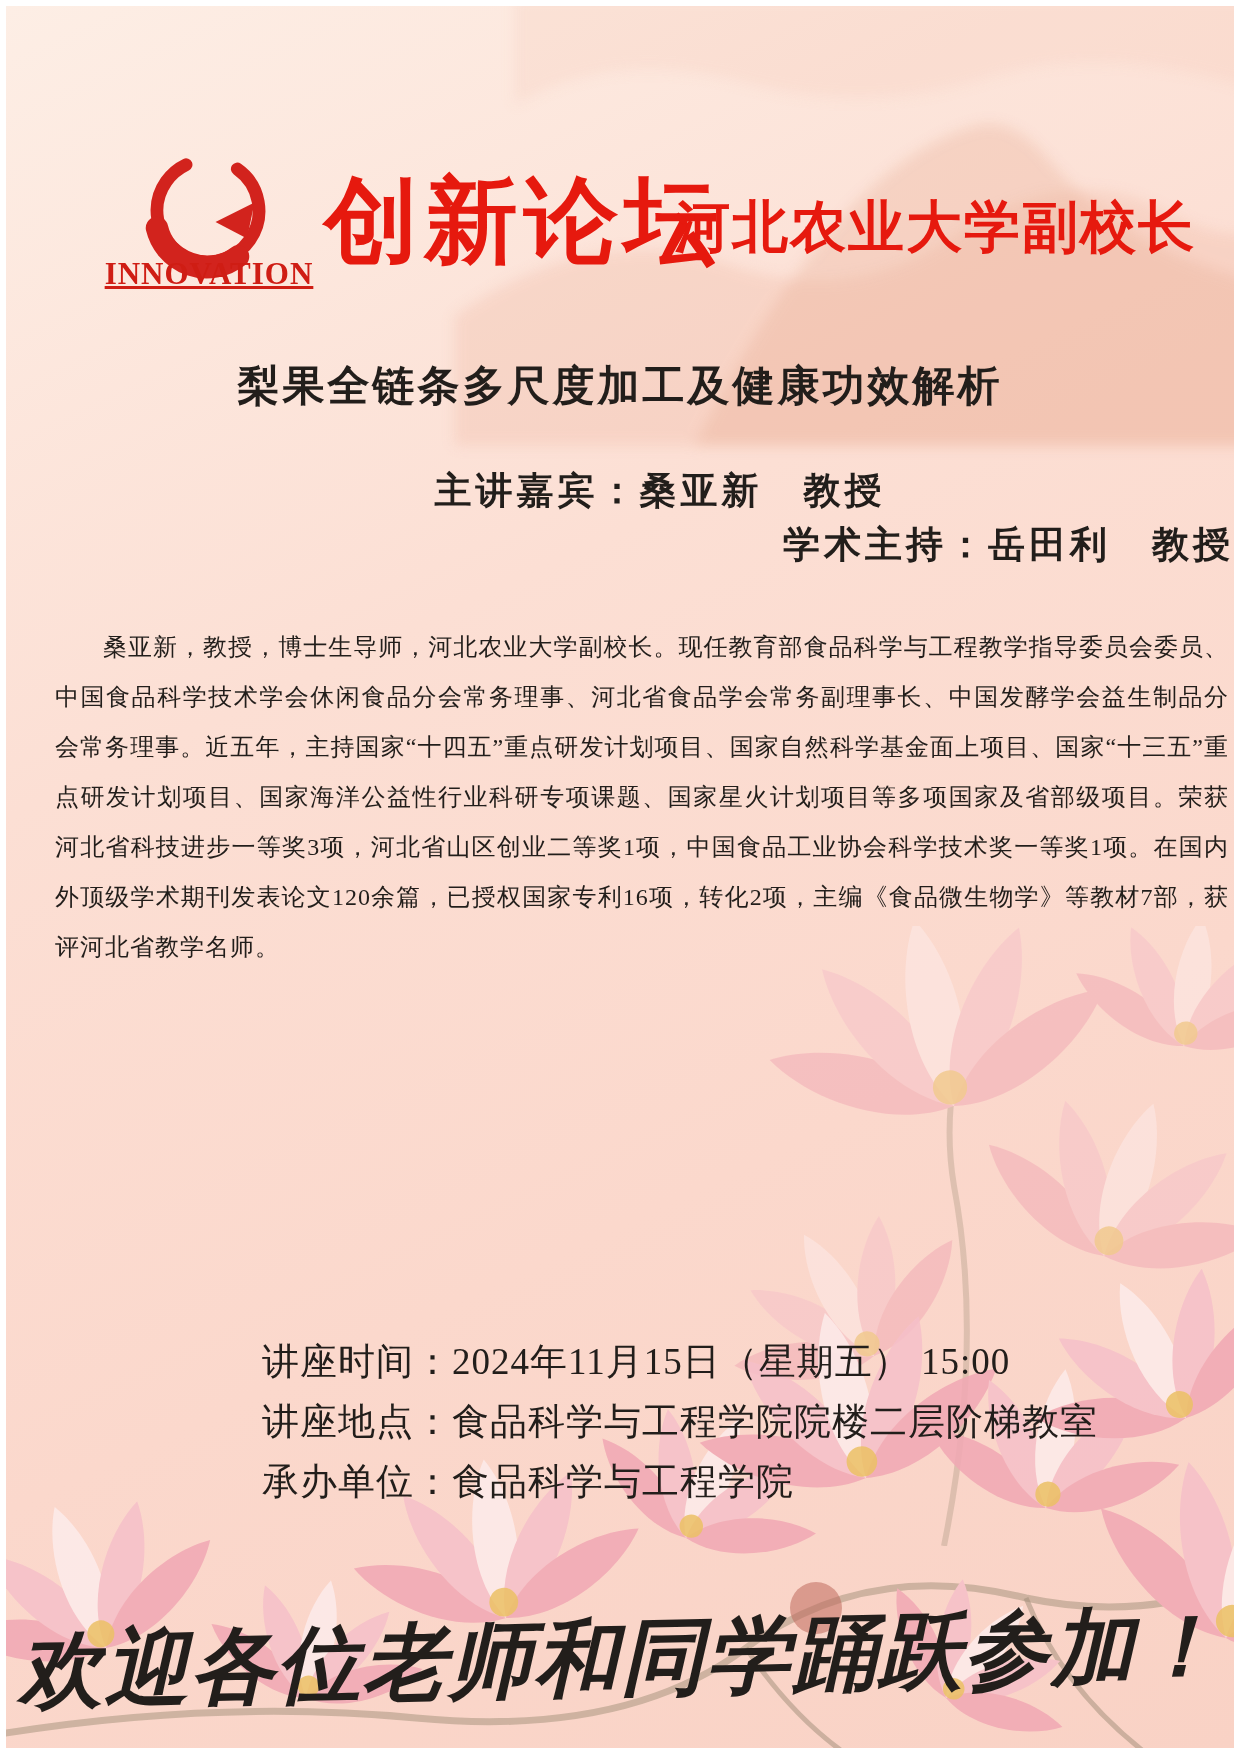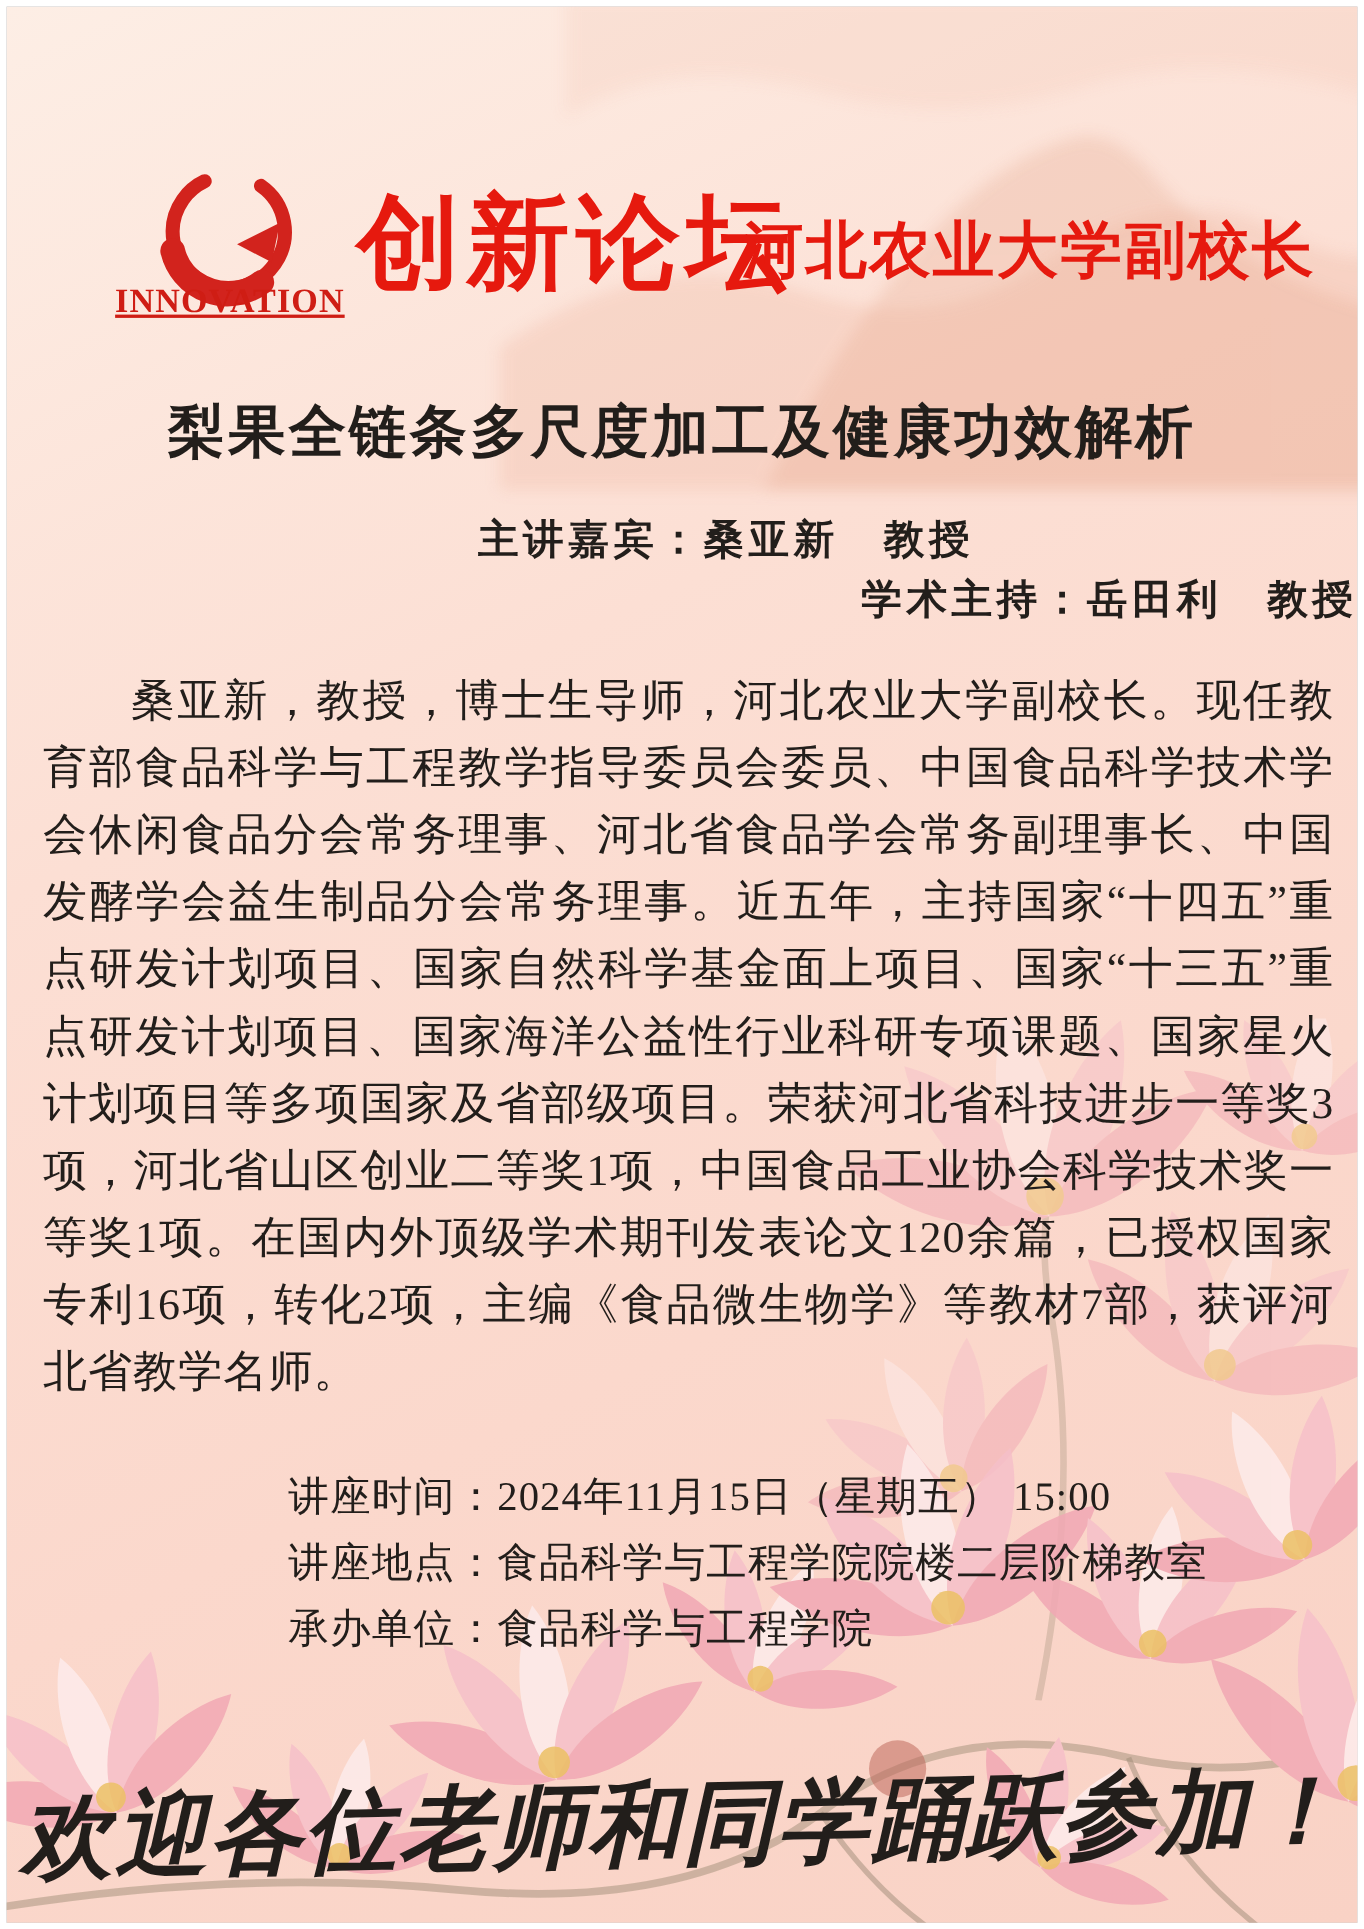--- a/index.html
+++ b/index.html
@@ -22,28 +22,28 @@
   .logo-text{position:absolute;left:92px;top:250px;width:222px;text-align:center;
     font-size:31px;letter-spacing:1px;color:#cf1d14;font-weight:600;z-index:5;text-decoration:underline;}
   .forum-title{position:absolute;left:306px;top:140px;font-size:94px;font-weight:900;
     color:#e6190e;letter-spacing:6px;z-index:5;
     font-family:"Liberation Sans","DejaVu Sans",sans-serif;}
   .lecture-number{position:absolute;left:668px;top:184px;font-size:56px;font-weight:700;
     color:#e6190e;letter-spacing:2px;z-index:5;
     font-family:"Liberation Sans","DejaVu Sans",sans-serif;}
   
   .lecture-title{position:absolute;left:0;top:352px;width:100%;text-align:center;
-    font-size:52px;font-weight:700;letter-spacing:3px;z-index:5;}
+    font-size:42px;font-weight:700;letter-spacing:3px;z-index:5;}
   .speaker-line{position:absolute;left:0;top:460px;width:100%;text-align:center;
     font-size:37px;font-weight:700;letter-spacing:4px;z-index:5;padding-left:40px;}
   .host-line{position:absolute;left:0;top:514px;width:100%;text-align:right;
     font-size:37px;font-weight:700;letter-spacing:4px;z-index:5;}
   
-  .bio{position:absolute;left:33px;top:600px;width:1174px;margin:0;
-    font-size:40px;line-height:61px;text-align:justify;text-indent:2em;
+  .bio{position:absolute;left:33px;top:600px;width:1174px;margin:16px;
+    font-size:24px;line-height:50px;text-align:justify;text-indent:2em;
     letter-spacing:1px;z-index:5;}
   
   .details{position:absolute;left:256px;top:1326px;z-index:5;
     font-size:37px;font-weight:400;line-height:60px;letter-spacing:1px;}
   
   .welcome{position:absolute;left:0;top:1596px;width:100%;text-align:center;
     font-size:84px;font-weight:900;font-style:italic;letter-spacing:2px;
     transform:rotate(-1.2deg);z-index:5;}
 </style>
 </head>

